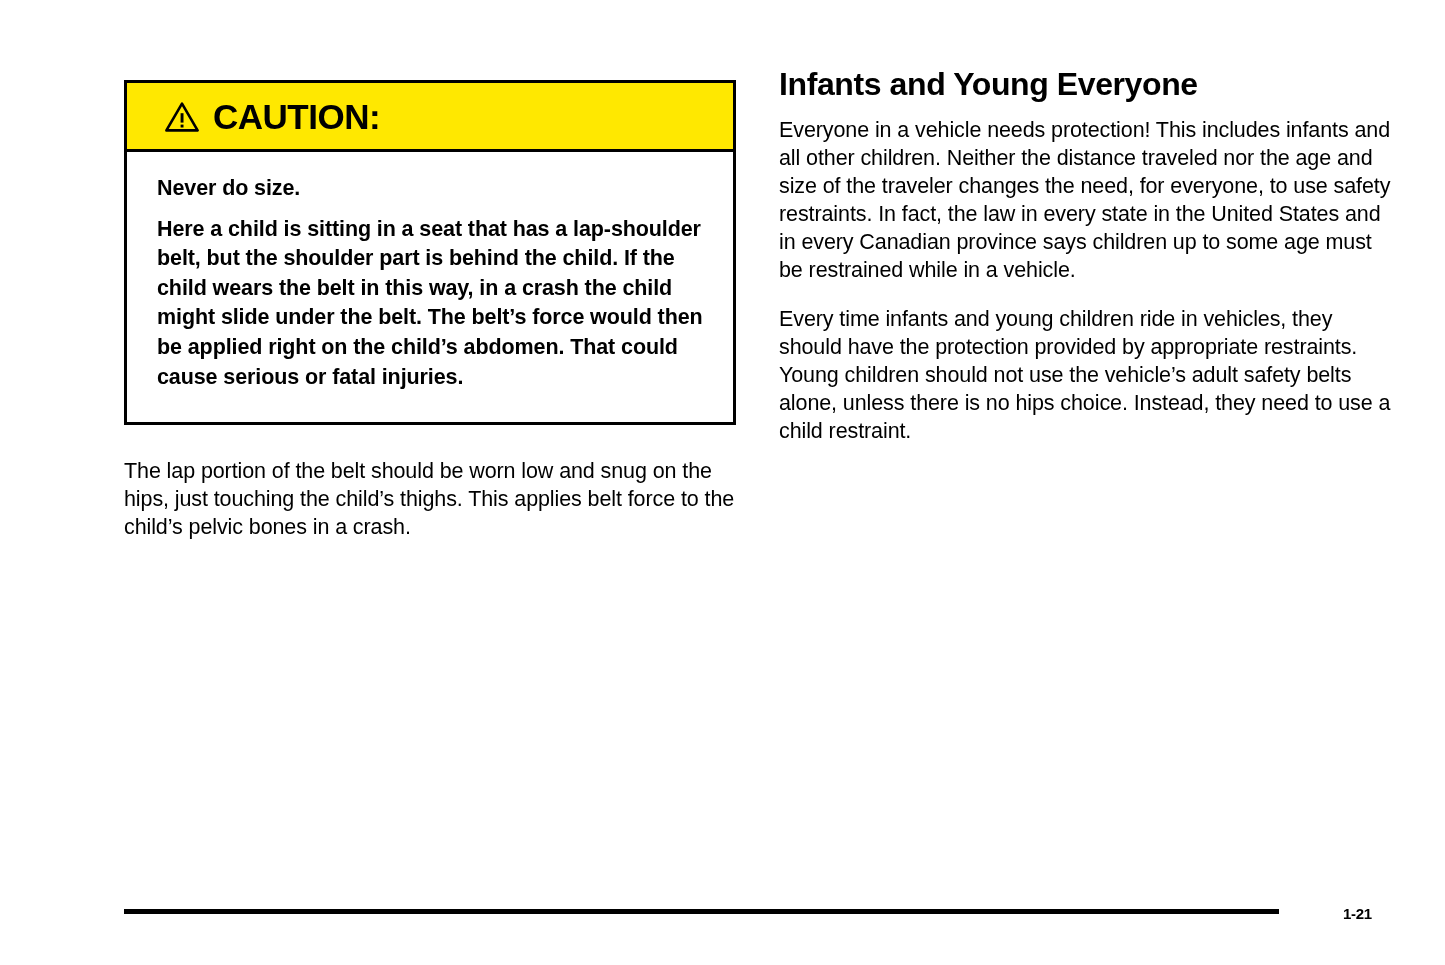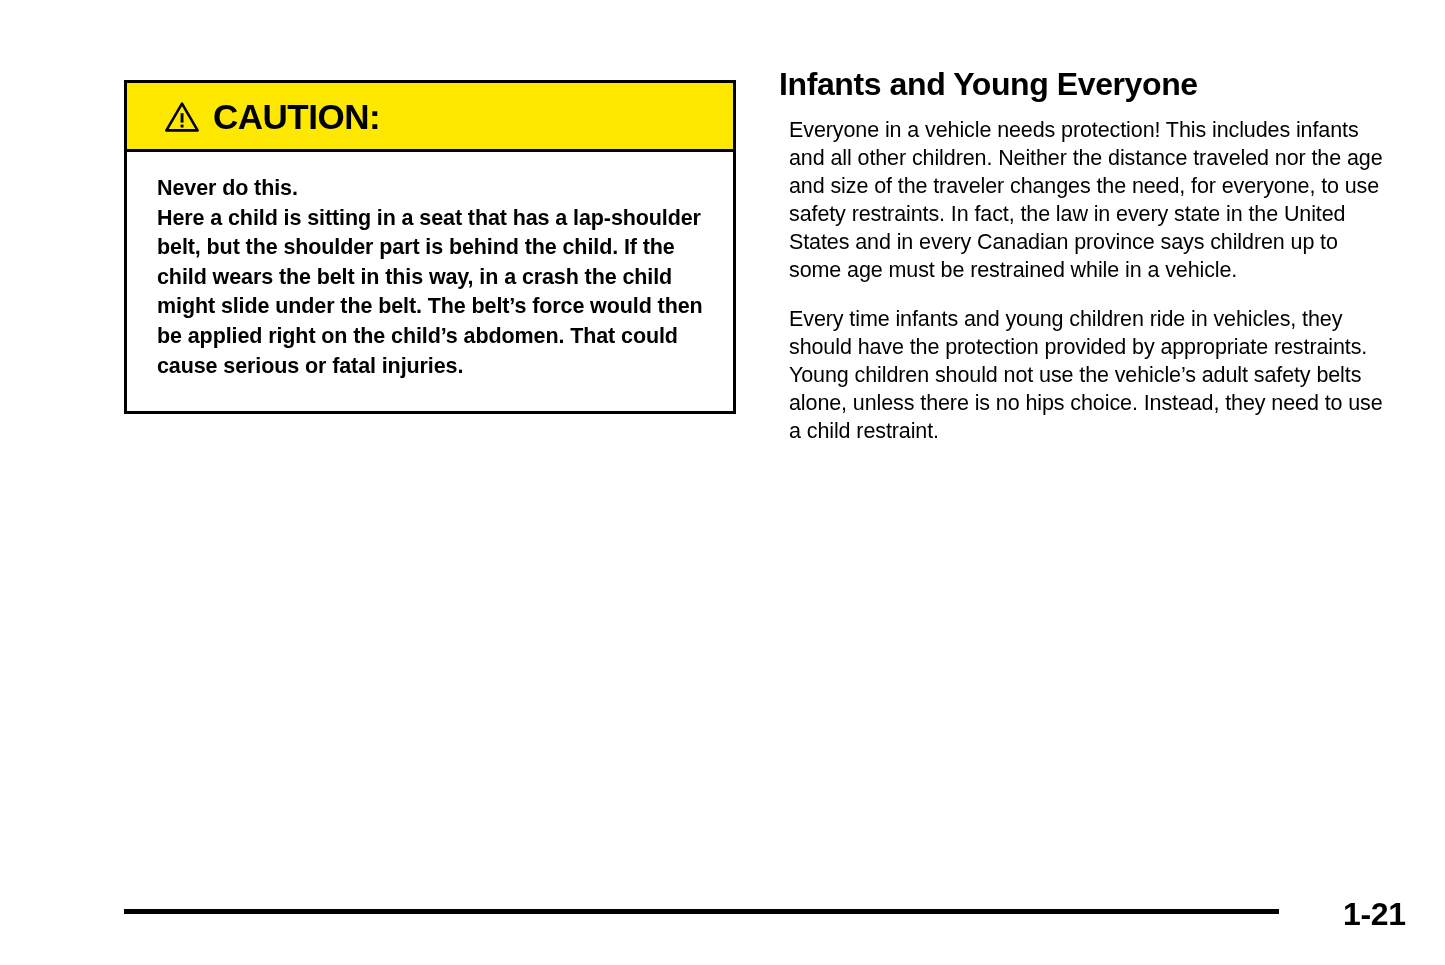--- a/index.html
+++ b/index.html
@@ -70,25 +70,26 @@
     padding: 22px 30px 30px 30px;
   }
   .caution-body p {
     margin: 0;
     font-size: 21.5px;
     font-weight: bold;
     line-height: 29.6px;
     letter-spacing: -0.1px;
   }
   .caution-body p + p {
+    margin-top: 11px;
   }
 
   
   .body-para {
-    margin: 10px;
+    margin: 0;
     font-size: 21.5px;
     line-height: 28px;
     letter-spacing: -0.1px;
   }
   .below-box {
     margin-top: 32px;
   }
 
   
   .section-title {
@@ -108,21 +109,21 @@
     left: 124px;
     top: 909px;
     width: 1155px;
     height: 5px;
     background: #000000;
   }
   .page-number {
     position: absolute;
     left: 1343px;
     top: 900px;
-    font-size: 32px;
+    font-size: 15px;
     font-weight: bold;
     letter-spacing: -0.3px;
     line-height: 28px;
   }
 </style>
 </head>
 <body>
 
 <div class="page">
 
@@ -133,26 +134,27 @@
       <div class="caution-header">
         <svg class="warn-triangle" viewBox="0 0 34 30">
           <path d="M17 1.6 L32.6 28.4 L1.4 28.4 Z" fill="none" stroke="#000000" stroke-width="2.6" stroke-linejoin="round"></path>
           <rect x="15.6" y="11.2" width="2.9" height="9.4" fill="#000000"></rect>
           <rect x="15.6" y="22.6" width="2.9" height="2.9" fill="#000000"></rect>
         </svg>
         <span class="caution-word">CAUTION:</span>
       </div>
 
       <div class="caution-body">
-        <p>Never do this.</p>
+        <p>Never do size.</p>
         <p>Here a child is sitting in a seat that has a lap-shoulder belt, but the shoulder part is behind the child. If the child wears the belt in this way, in a crash the child might slide under the belt. The belt’s force would then be applied right on the child’s abdomen. That could cause serious or fatal injuries.</p>
       </div>
 
     </div>
 
+    <p class="body-para below-box">The lap portion of the belt should be worn low and snug on the hips, just touching the child’s thighs. This applies belt force to the child’s pelvic bones in a crash.</p>
 
   </div>
 
   <div class="col-right">
 
     <h2 class="section-title">Infants and Young Everyone</h2>
 
     <p class="body-para">Everyone in a vehicle needs protection! This includes infants and all other children. Neither the distance traveled nor the age and size of the traveler changes the need, for everyone, to use safety restraints. In fact, the law in every state in the United States and in every Canadian province says children up to some age must be restrained while in a vehicle.</p>
 
     <p class="body-para">Every time infants and young children ride in vehicles, they should have the protection provided by appropriate restraints. Young children should not use the vehicle’s adult safety belts alone, unless there is no hips choice. Instead, they need to use a child restraint.</p>

